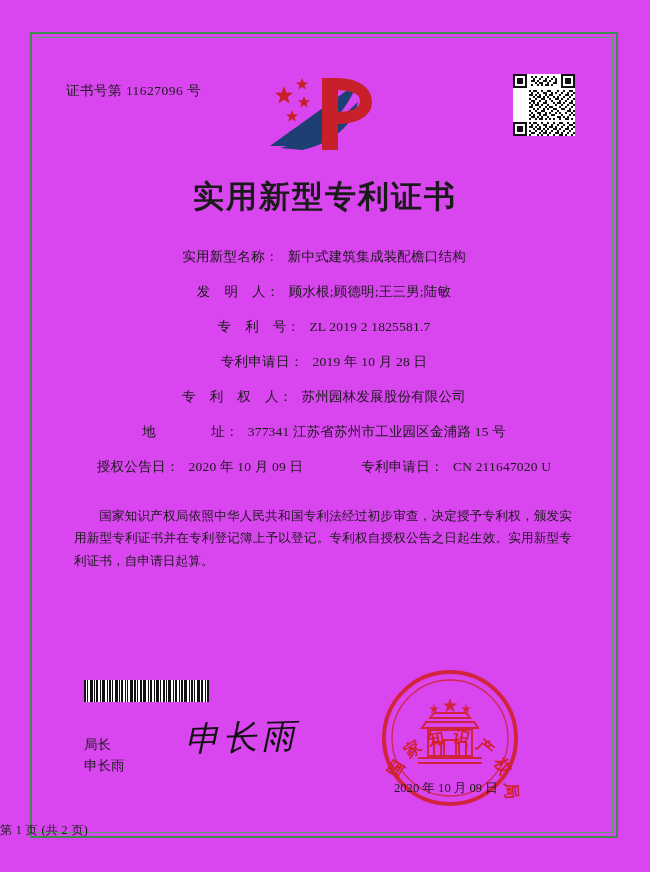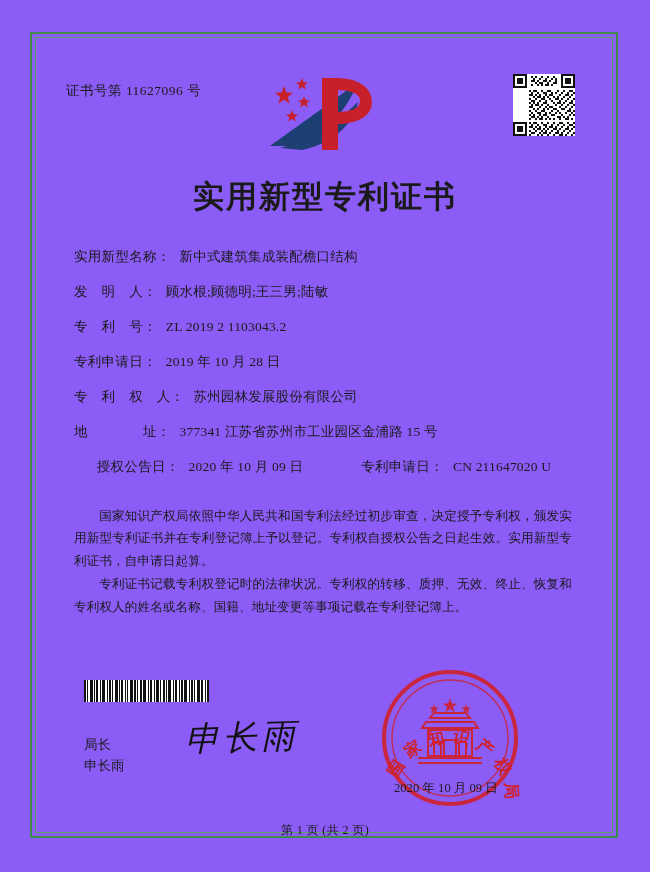--- a/index.html
+++ b/index.html
@@ -12,21 +12,21 @@
     height: 872px;
     font-family: "Liberation Serif", serif;
     color: #1a1a1a;
     position: relative;
     overflow: hidden;
   }
   .page {
     position: absolute;
     left: 0; top: 0;
     width: 650px; height: 872px;
-    background: #8b5cf6;
+    background: #d946ef;
   }
   
   .border-outer {
     position: absolute;
     left: 30px; top: 32px;
     width: 588px; height: 806px;
     border: 2px solid #3f8a4f;
     box-sizing: border-box;
   }
   .border-inner {
@@ -73,20 +73,21 @@
     position: absolute;
     left: 74px; top: 248px;
     width: 500px;
   }
   .field-row {
     display: flex;
     align-items: baseline;
     margin-bottom: 17.5px;
     font-size: 13.5px;
     line-height: 1.3;
+    justify-content: center;
   }
   .field-label {
     flex: 0 0 auto;
     white-space: pre;
     letter-spacing: 0.3px;
   }
   .field-value {
     margin-left: 9px;
     letter-spacing: 0.2px;
   }
@@ -155,21 +156,21 @@
     position: absolute;
     left: 394px; top: 780px;
     font-size: 12.6px;
     color: #1a1a1a;
   }
 
   .footer {
     position: absolute;
     left: 0; top: 822px;
     width: 650px;
-    text-align: center;
+    text-align: left;
     font-size: 12px;
     letter-spacing: 0.4px;
   }
 </style>
 </head>
 <body>
 
 <div class="page">
 
   <div class="border-outer"></div>
@@ -419,21 +420,21 @@
     <div class="field-row">
       <span class="field-label">实用新型名称：</span>
       <span class="field-value">新中式建筑集成装配檐口结构</span>
     </div>
     <div class="field-row">
       <span class="field-label">发　明　人：</span>
       <span class="field-value">顾水根;顾德明;王三男;陆敏</span>
     </div>
     <div class="field-row">
       <span class="field-label">专　利　号：</span>
-      <span class="field-value">ZL 2019 2 1103043.2</span>
+      <span class="field-value">ZL 2019 2 1825581.7</span>
     </div>
     <div class="field-row">
       <span class="field-label">专利申请日：</span>
       <span class="field-value">2019 年 10 月 28 日</span>
     </div>
     <div class="field-row">
       <span class="field-label">专　利　权　人：</span>
       <span class="field-value">苏州园林发展股份有限公司</span>
     </div>
     <div class="field-row">
@@ -443,21 +444,20 @@
     <div class="field-row double">
       <span class="field-label">授权公告日：</span>
       <span class="field-value">2020 年 10 月 09 日</span>
       <span class="field-label2">专利申请日：</span>
       <span class="field-value">CN 211647020 U</span>
     </div>
   </div>
 
   <div class="paragraphs">
     <p>国家知识产权局依照中华人民共和国专利法经过初步审查，决定授予专利权，颁发实用新型专利证书并在专利登记簿上予以登记。专利权自授权公告之日起生效。实用新型专利证书，自申请日起算。</p>
-    <p>专利证书记载专利权登记时的法律状况。专利权的转移、质押、无效、终止、恢复和专利权人的姓名或名称、国籍、地址变更等事项记载在专利登记簿上。</p>
   </div>
 
   <div class="barcode">
     <i style="width:2px"></i>
       <i style="width:1px;background:#fff"></i>
     <i style="width:1px"></i>
       <i style="width:2px;background:#fff"></i>
     <i style="width:3px"></i>
       <i style="width:1px;background:#fff"></i>
     <i style="width:1px"></i>

